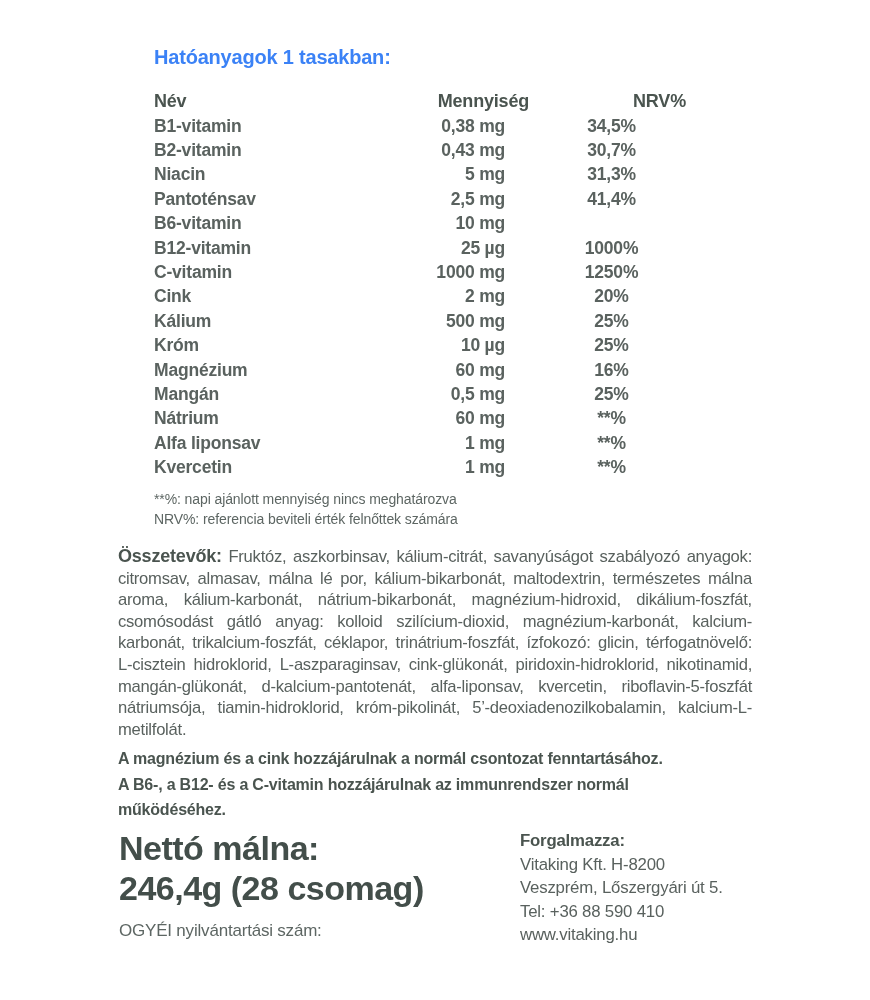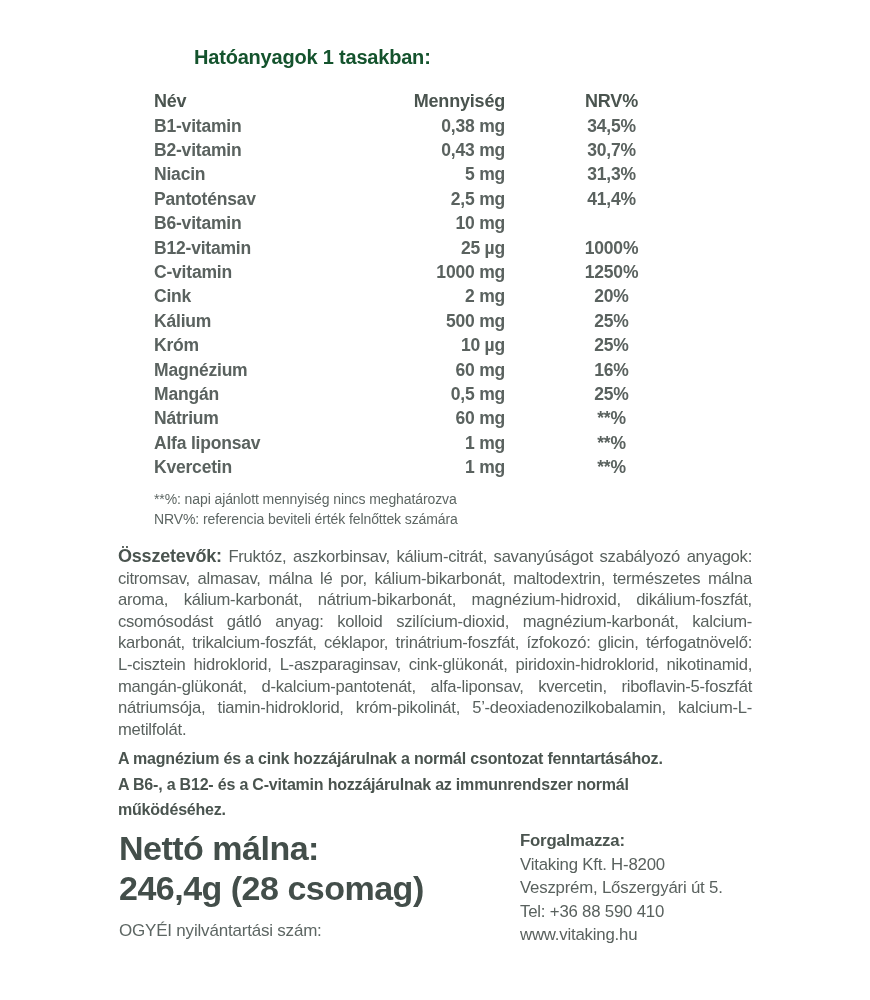--- a/index.html
+++ b/index.html
@@ -10,40 +10,39 @@
     color:#5a625f;
     position:relative;
     overflow:hidden;
     -webkit-font-smoothing:antialiased;
   }
   .abs{position:absolute;}
 
   
   #title{
     left:154px;top:46px;
-    font-size:20px;font-weight:bold;color:#14532d;
+    font-size:20px;font-weight:bold;color:#3b82f6;
     letter-spacing:-0.2px;
-    margin-left:40px;
   }
 
   
   #table{left:154px;top:88px;width:545px;}
   .trow{
     display:grid;
     grid-template-columns:196px 155px 194px;
     align-items:center;
     height:24.4px;
     font-size:17.5px;
     letter-spacing:-0.2px;
     font-weight:bold;
   }
   .trow .c-name{text-align:left;}
   .trow .c-amount{text-align:right;}
   .trow .c-nrv{text-align:center;margin-left:19px;}
-  .thead{font-weight:bold;color:#4a544f;font-size:18px;height:26px;}
+  .thead{font-weight:bold;color:#4a544f;font-size:18px;height:26px;gap:24px;}
 
   
   #footnotes{left:154px;top:489px;font-size:14px;line-height:20px;letter-spacing:-0.1px;color:#5d6663;}
 
   
   #ingredients{
     left:118px;top:546px;width:634px;
     font-size:16.6px;line-height:21.6px;
     text-align:justify;
     letter-spacing:-0.25px;

